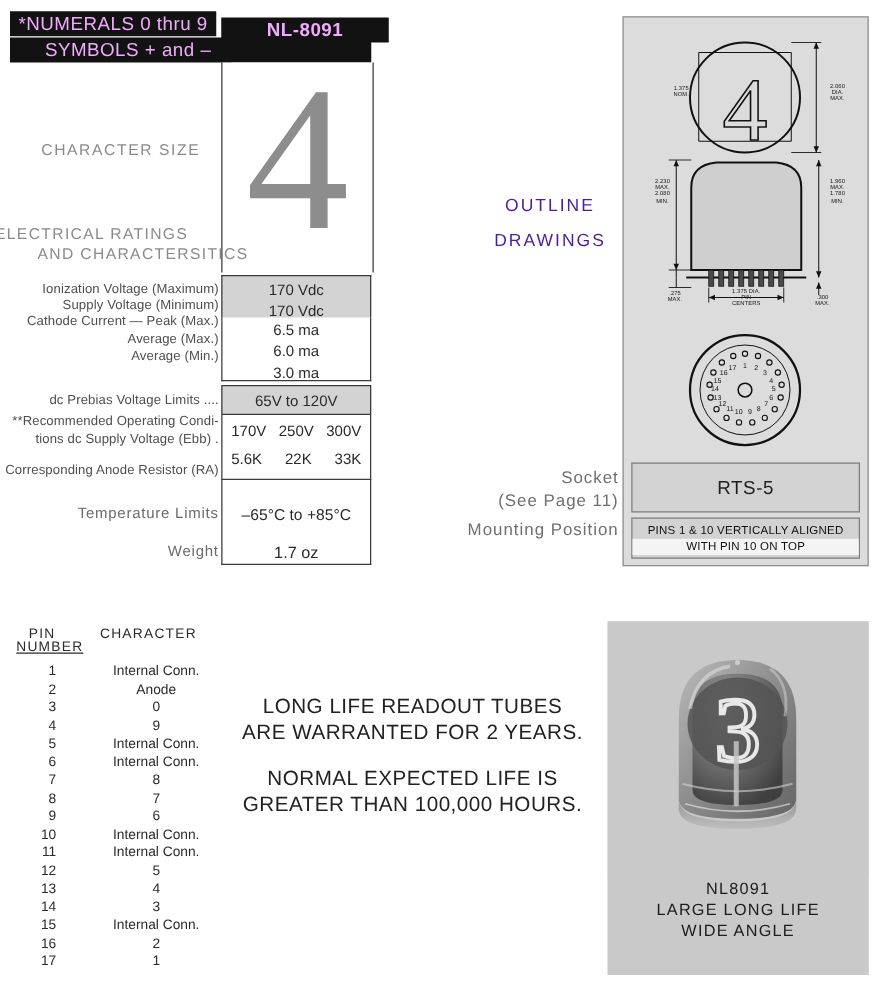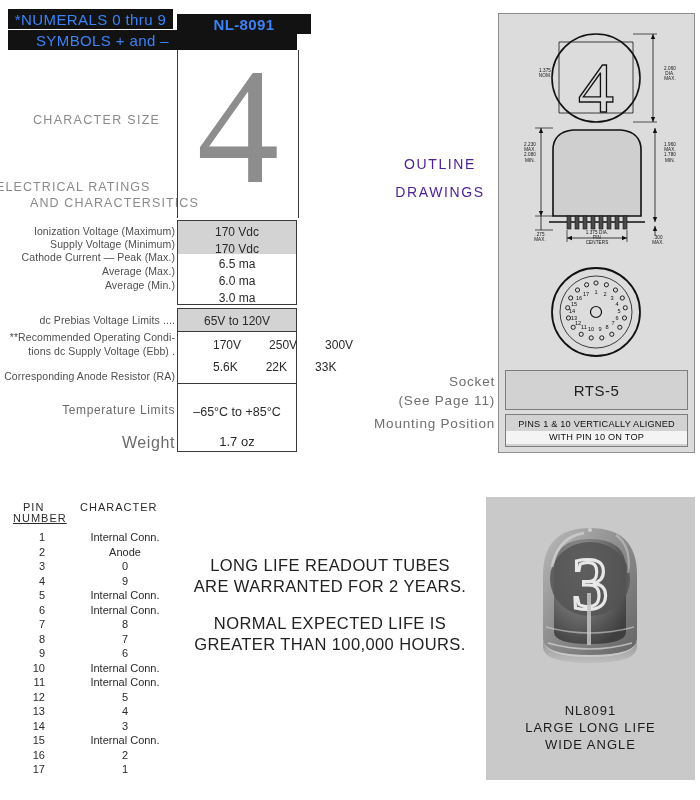--- a/index.html
+++ b/index.html
@@ -8,21 +8,21 @@
     font-family:"Liberation Sans", sans-serif;
     color:#1a1a1a;
     -webkit-font-smoothing:antialiased;
   }
   .abs{position:absolute;}
 
   
   #spec-table{left:0;top:0;width:310px;height:470px;}
 
   .hdr-bar{
-    position:absolute;background:#121212;color:#3b82f6;
+    position:absolute;background:#121212;color:#f0abfc;
     font-size:15px;letter-spacing:.4px;
     display:flex;align-items:center;justify-content:center;
   }
   #hdr-numerals{left:8px;top:9px;width:165px;height:20px;}
   #hdr-symbols{left:8px;top:30px;width:165px;height:20px;padding-left:12px;}
   #hdr-part{left:177px;top:14px;width:134px;height:20px;font-weight:bold;font-size:15px;}
   #hdr-part-blank{left:177px;top:30px;width:120px;height:20px;}
 
   
   #numeral-box{
@@ -53,21 +53,21 @@
     text-align:center;font-size:12px;color:#2a2a2a;
     border-left:1px solid #3a3a3a;border-right:1px solid #3a3a3a;
     box-sizing:border-box;
   }
   .vcell.shade{background:#d3d3d3;}
   .vcell.top{border-top:1px solid #3a3a3a;}
   .vcell.bot{border-bottom:1px solid #3a3a3a;}
   .vcell span{display:block;line-height:17px;}
 
   .tri{display:flex;justify-content:space-between;padding:0 7px;box-sizing:border-box;}
-  .tri span{display:inline-block;line-height:19px;margin-left:28px;}
+  .tri span{display:inline-block;line-height:19px;}
 
   
   #pin-table{left:0;top:498px;width:200px;}
   #pin-hd1{position:absolute;left:23px;top:3px;font-size:11px;letter-spacing:1px;color:#2b2b2b;}
   #pin-hd2{position:absolute;left:80px;top:3px;font-size:11px;letter-spacing:1px;color:#2b2b2b;}
   #pin-hd3{position:absolute;left:13px;top:14px;font-size:11px;letter-spacing:1px;color:#2b2b2b;text-decoration:underline;}
   #pin-rows{position:absolute;left:0;top:32px;width:200px;}
   .pinrow{display:flex;height:14.5px;line-height:14.5px;font-size:11px;color:#2b2b2b;}
   .pinnum{width:45px;text-align:right;}
   .pinchar{width:140px;text-align:center;padding-left:10px;}
@@ -146,21 +146,21 @@
   <div class="rowlbl" style="top:251px">Cathode Current — Peak (Max.)</div>
   <div class="rowlbl" style="top:265px">Average (Max.)</div>
   <div class="rowlbl" style="top:279px">Average (Min.)</div>
 
   <div class="rowlbl" style="top:314px">dc Prebias Voltage Limits ....</div>
   <div class="rowlbl" style="top:331px">**Recommended  Operating  Condi-</div>
   <div class="rowlbl" style="top:345px">tions dc Supply Voltage (Ebb) .</div>
   <div class="rowlbl" style="top:370px">Corresponding Anode Resistor (RA)</div>
 
   <div class="rowlbl" style="top:403px;font-size:12px;color:#6b6b6b;letter-spacing:.6px">Temperature Limits</div>
-  <div class="rowlbl" style="top:434px;font-size:16px;color:#6b6b6b;letter-spacing:.6px">Weight</div>
+  <div class="rowlbl" style="top:434px;font-size:12px;color:#6b6b6b;letter-spacing:.6px">Weight</div>
 
   <div class="vcell shade top" style="top:220px;height:34px;padding-top:3px">
     <span>170 Vdc</span>
     <span>170 Vdc</span>
   </div>
   <div class="vcell bot" style="top:254px;height:51px;padding-top:2px">
     <span>6.5 ma</span>
     <span>6.0 ma</span>
     <span>3.0 ma</span>
   </div>

